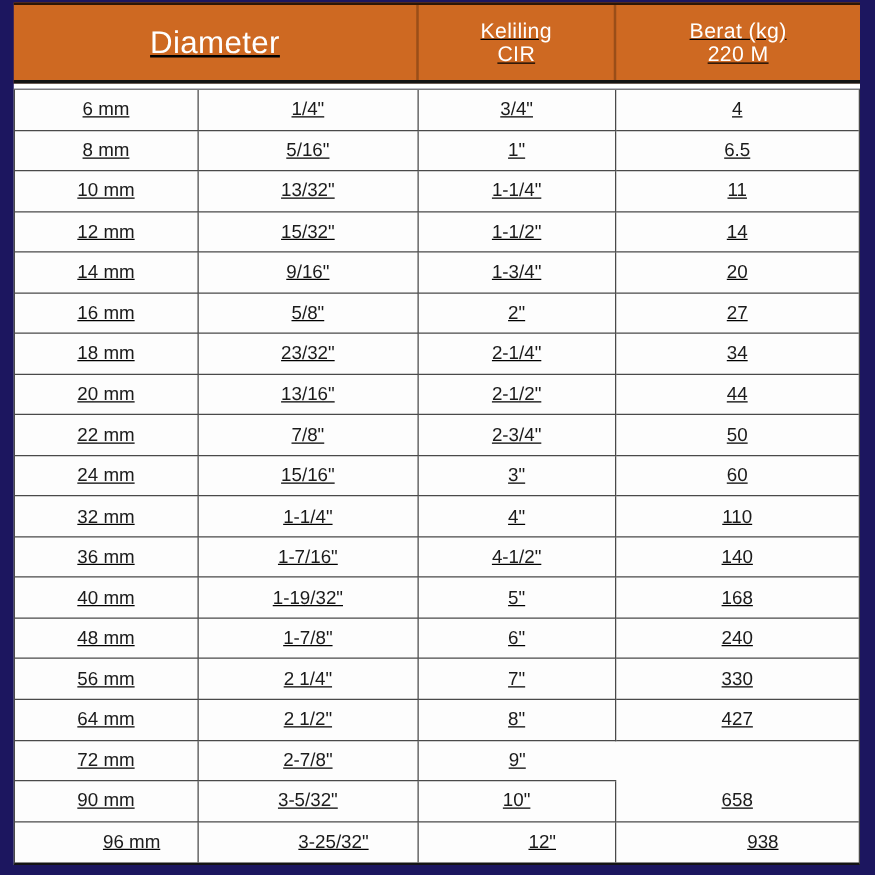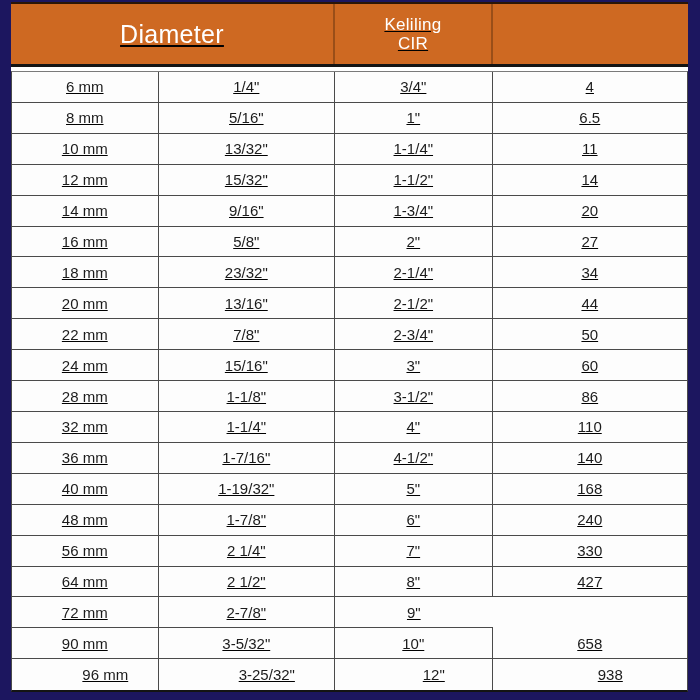--- a/index.html
+++ b/index.html
@@ -82,20 +82,24 @@
 <div class="frame">
 
   <div class="thead">
     <div class="th th-diameter">
       <span>Diameter</span>
     </div>
     <div class="th th-keliling">
       <span>Keliling</span>
       <span>CIR</span>
     </div>
+    <div class="th th-berat">
+      <span>Berat (kg)</span>
+      <span>220 M</span>
+    </div>
   </div>
 
   <div class="rule-gap"></div>
 
   <div class="tbody">
   <div class="row">
     <div class="cell">6 mm</div>
     <div class="cell">1/4"</div>
     <div class="cell">3/4"</div>
     <div class="cell">4</div>
@@ -157,26 +161,20 @@
     <div class="cell">50</div>
   </div>
 
   <div class="row">
     <div class="cell">24 mm</div>
     <div class="cell">15/16"</div>
     <div class="cell">3"</div>
     <div class="cell">60</div>
   </div>
 
-  <div class="row">
-    <div class="cell">28 mm</div>
-    <div class="cell">1-1/8"</div>
-    <div class="cell">3-1/2"</div>
-    <div class="cell">86</div>
-  </div>
 
   <div class="row">
     <div class="cell">32 mm</div>
     <div class="cell">1-1/4"</div>
     <div class="cell">4"</div>
     <div class="cell">110</div>
   </div>
 
   <div class="row">
     <div class="cell">36 mm</div>

